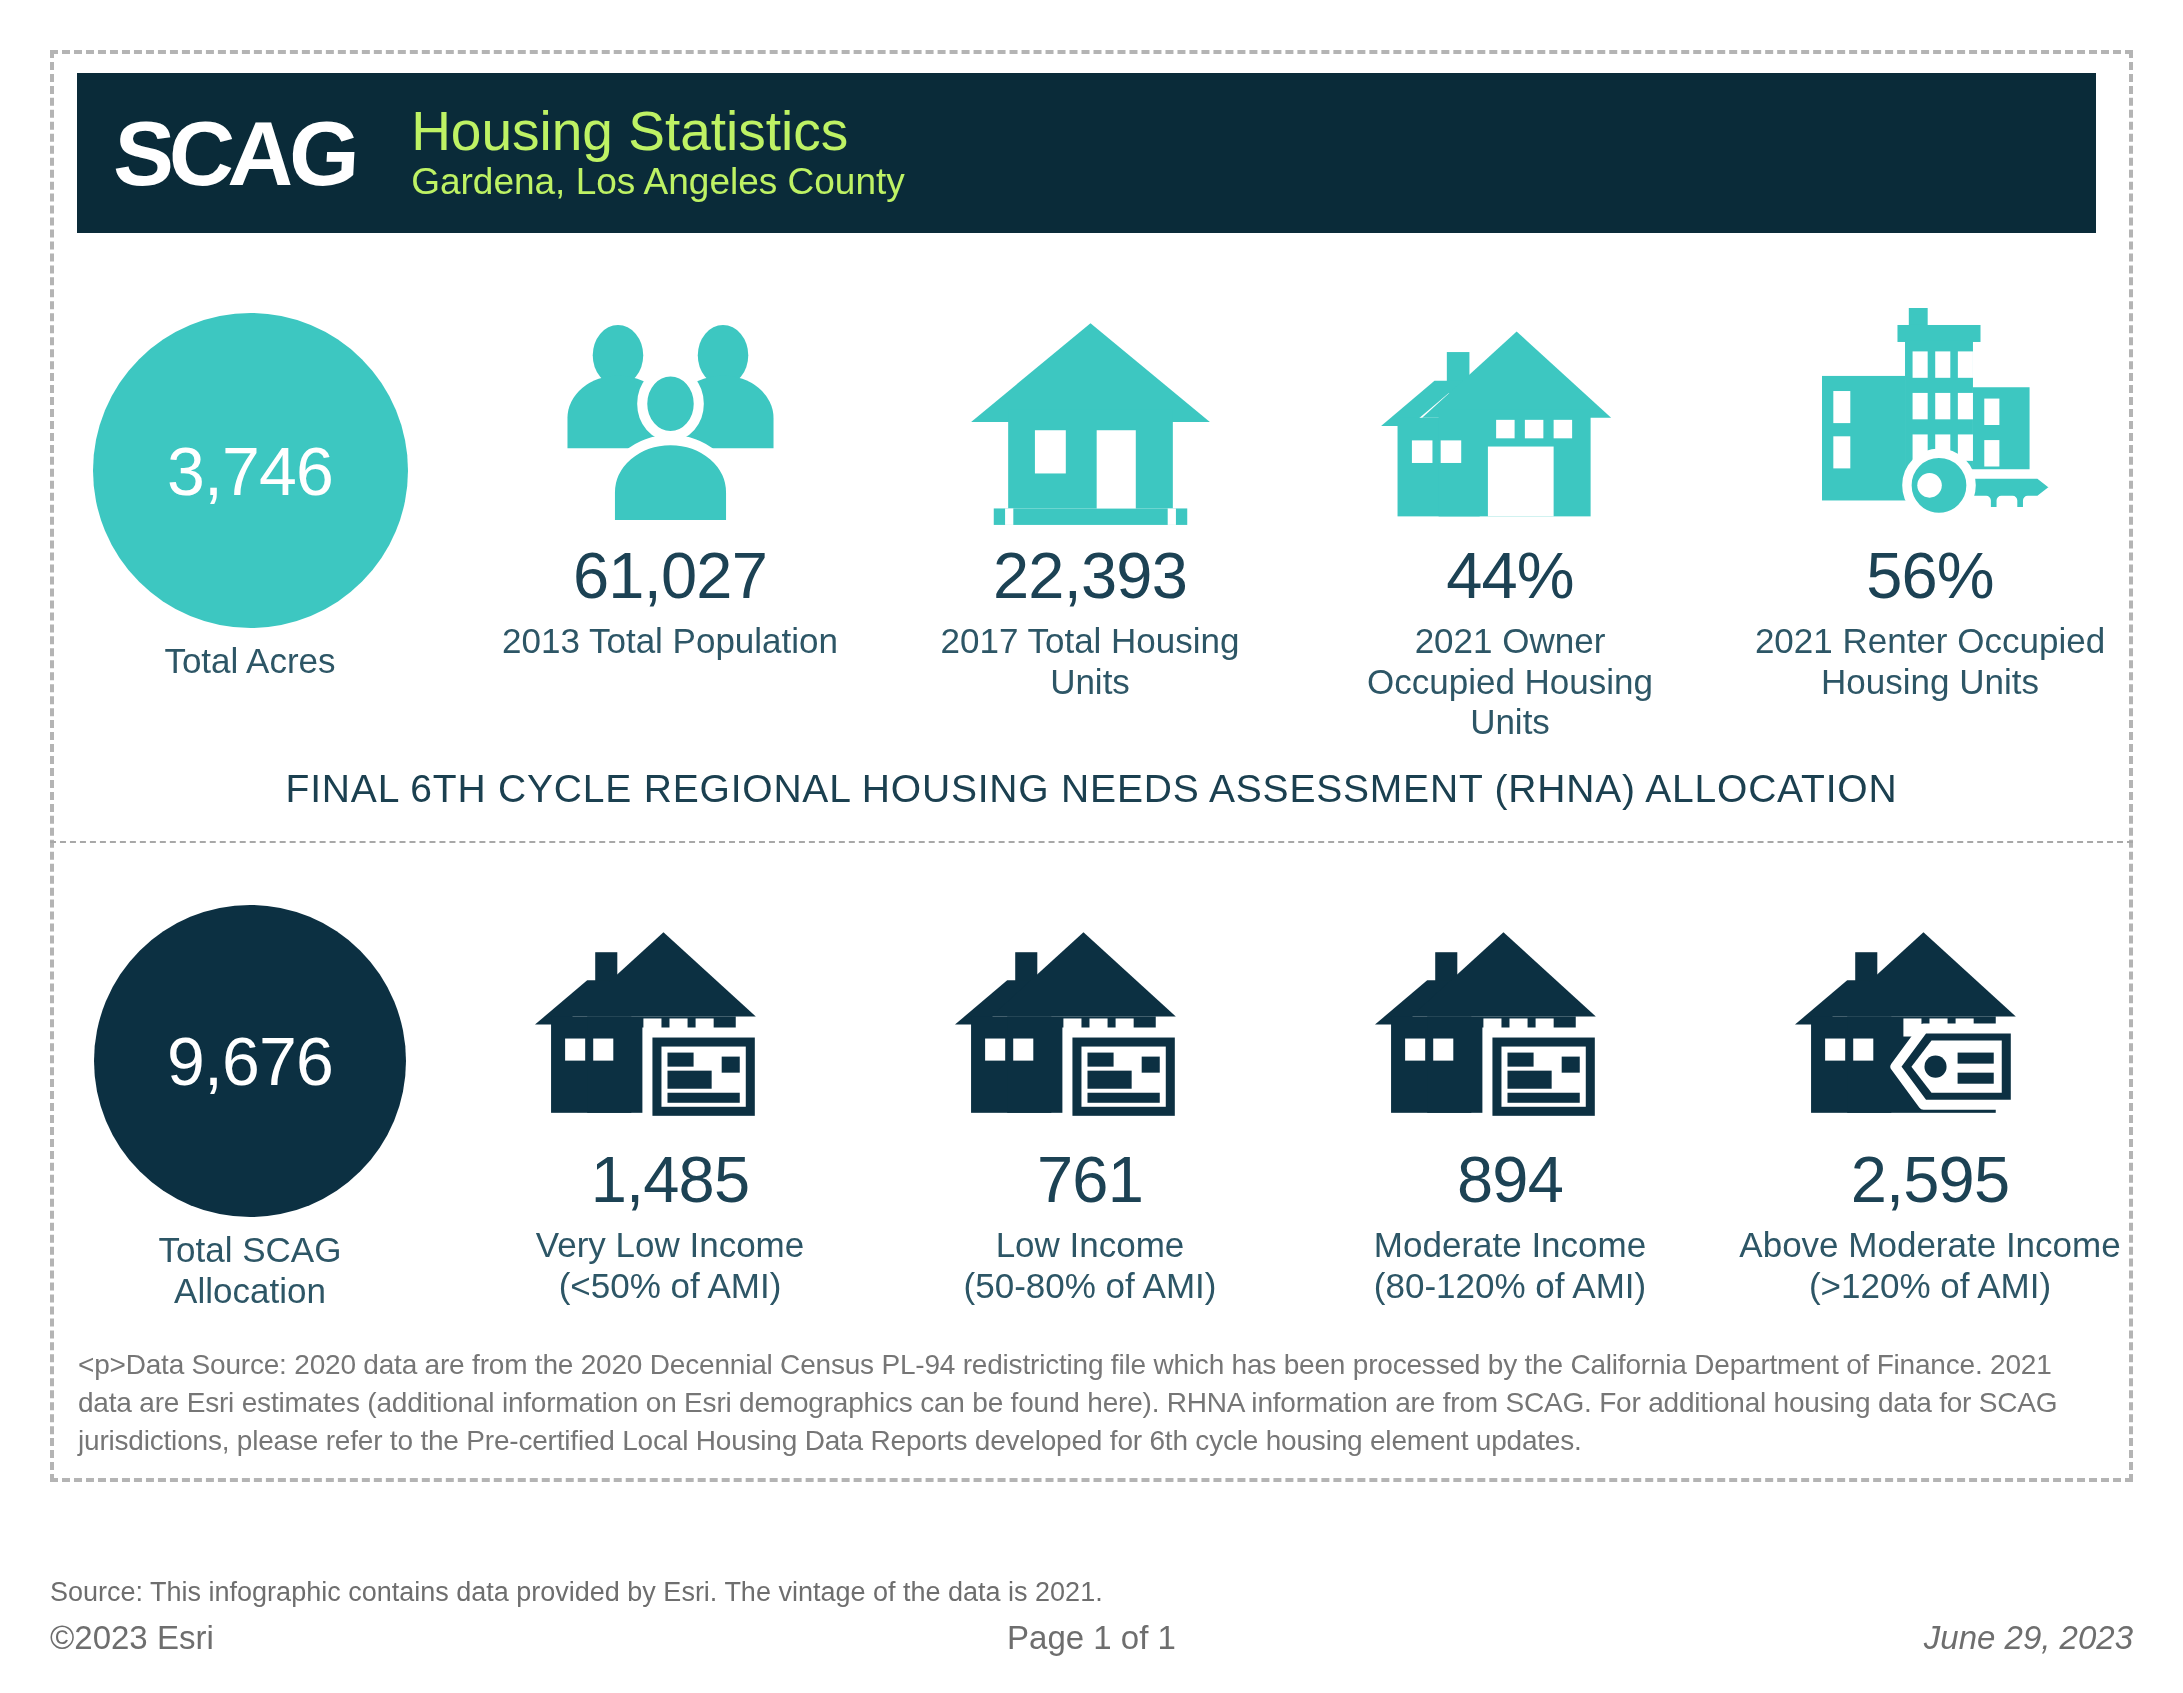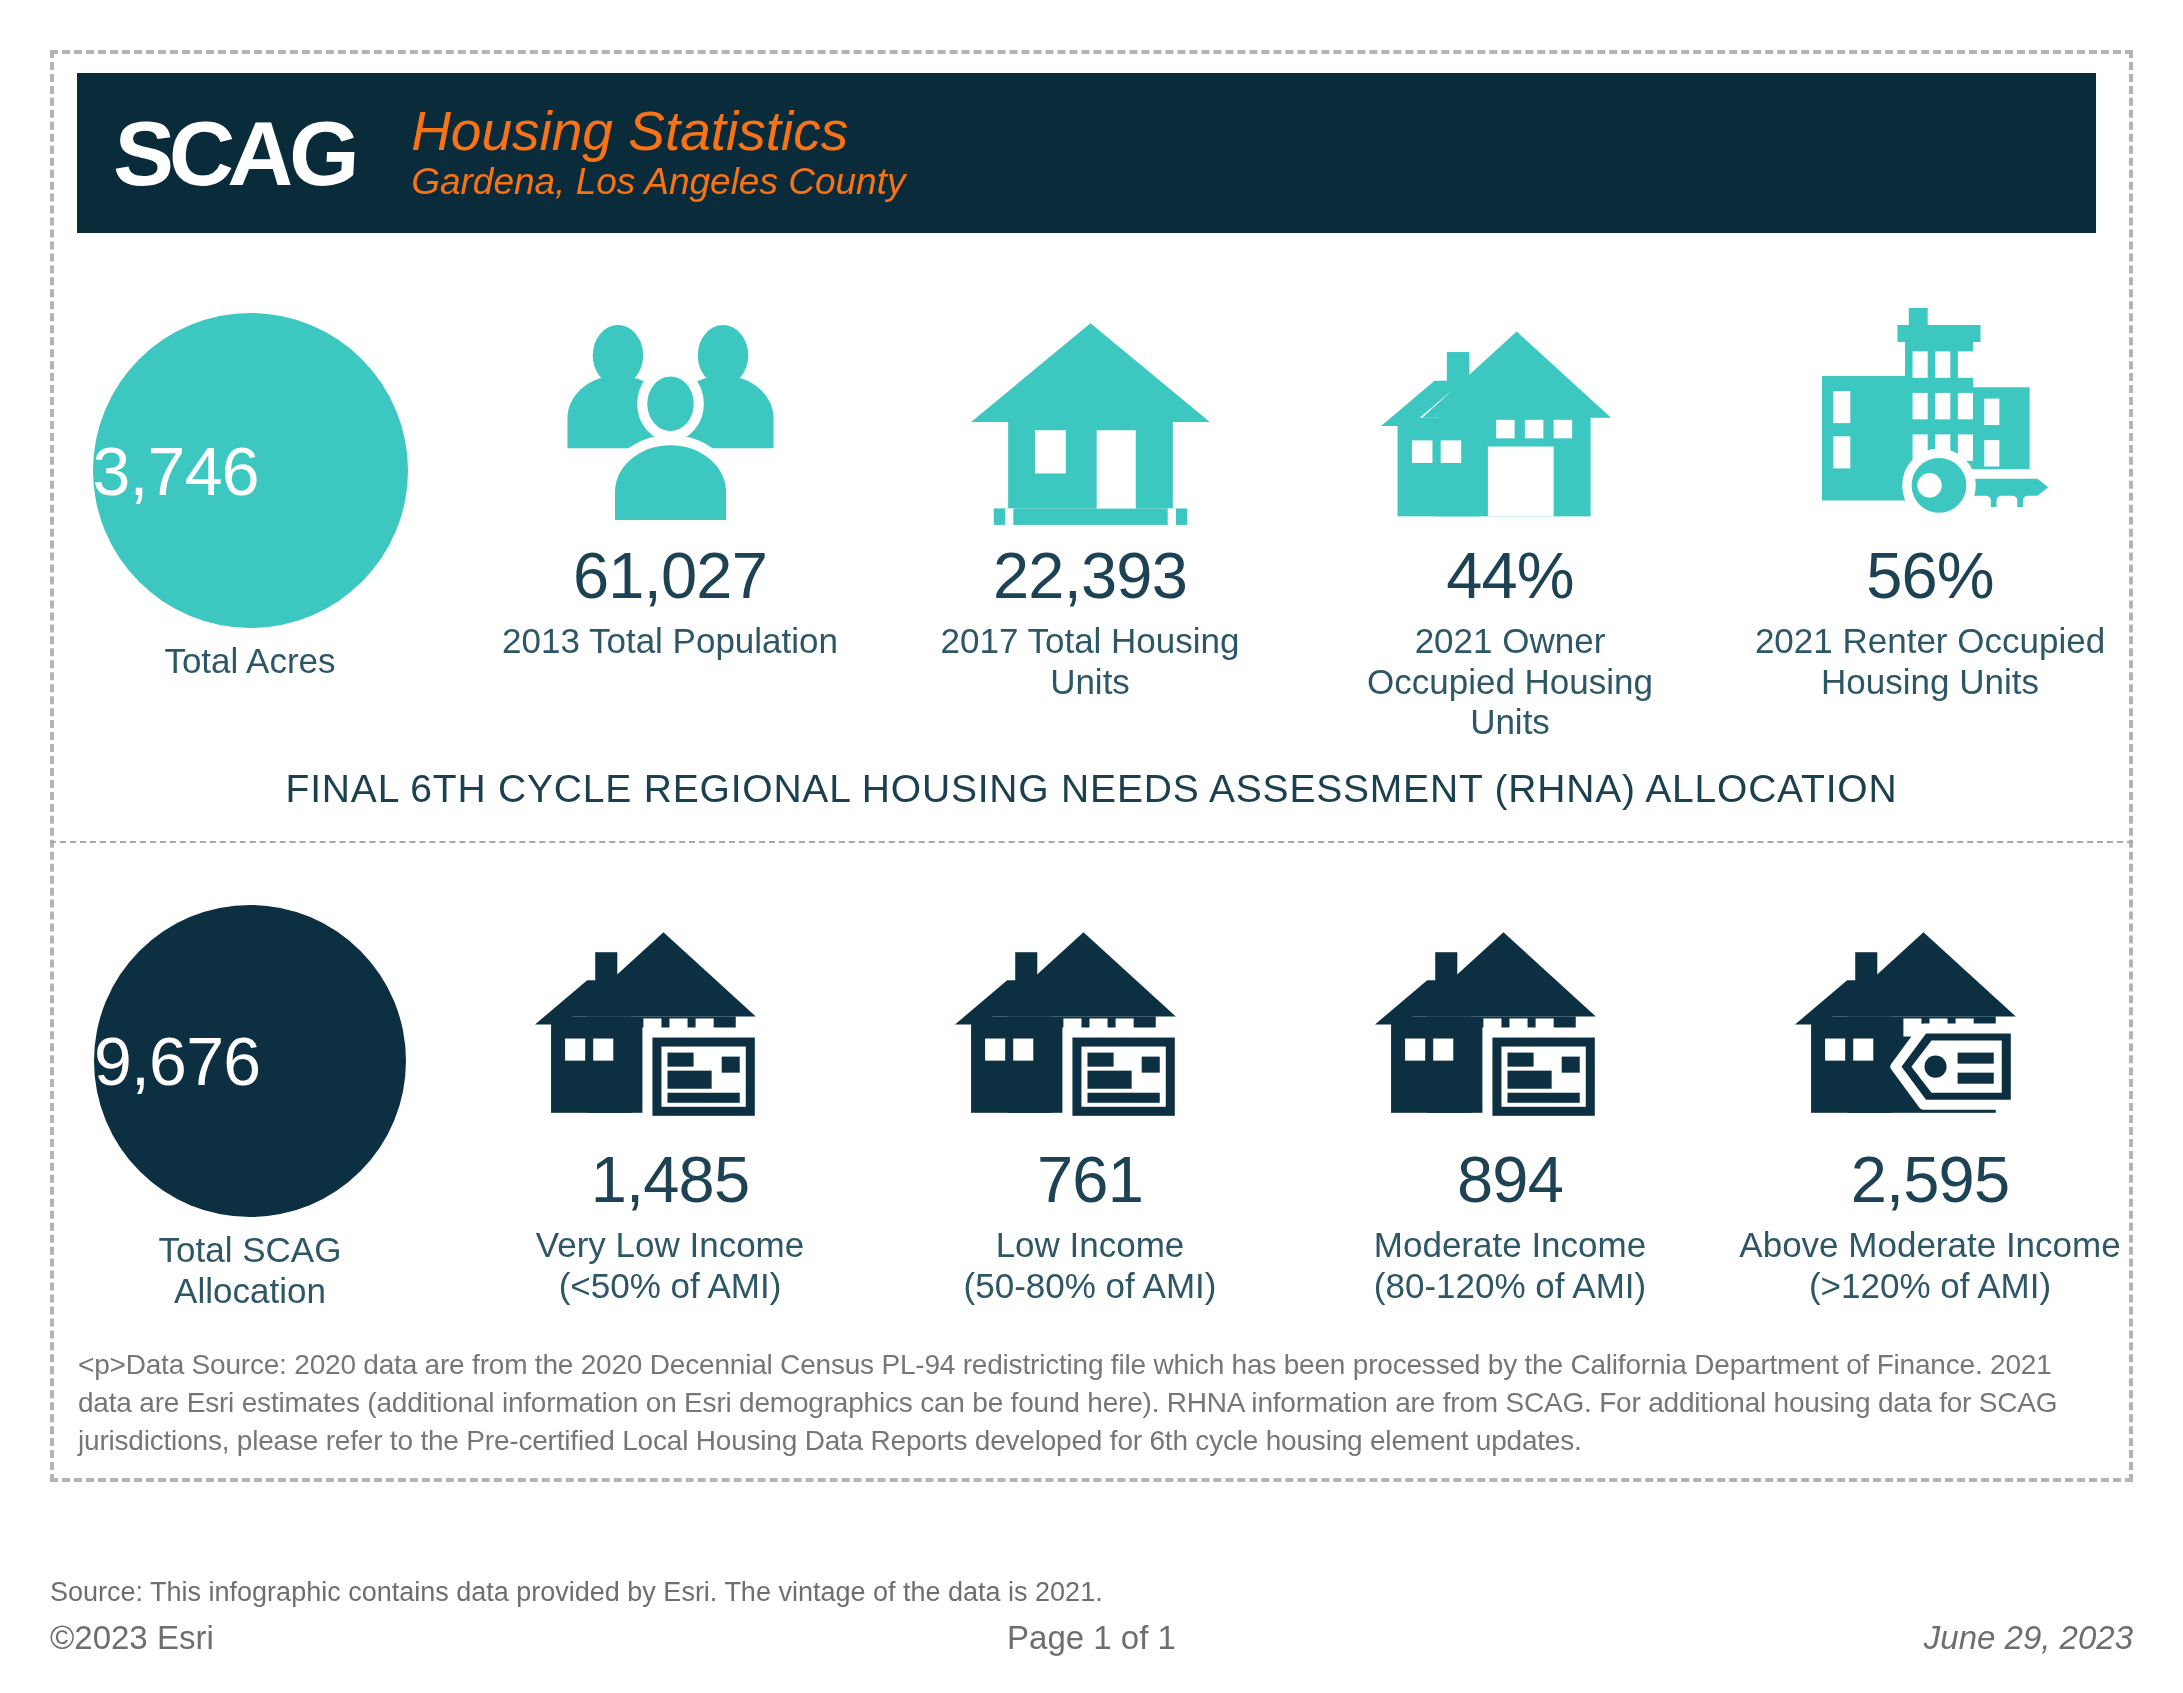--- a/index.html
+++ b/index.html
@@ -25,39 +25,39 @@
     border:4px dashed var(--border-gray);
   }
   .header{
     position:absolute;left:77px;top:73px;width:2019px;height:160px;
     background:var(--header-bg);display:flex;align-items:center;
   }
   .logo{
     margin-left:37px;font-size:91px;font-weight:bold;color:#ffffff;
     letter-spacing:-5.7px;transform:skewX(-3deg);line-height:1;
   }
-  .header-text{margin-left:57px;color:#f97316;font-style:italic;}
+  .header-text{margin-left:57px;color:#bef264;}
   .header-title{font-size:55px;font-weight:400;line-height:1.05;}
   .header-sub{font-size:37px;font-weight:400;margin-top:0;}
 
   .stats-row{position:absolute;left:40px;width:2102px;display:flex;}
   .row1{top:289px;}
   .row2{top:886px;}
   .stat{width:420px;display:flex;flex-direction:column;align-items:center;}
   .icon-box{height:236px;display:flex;align-items:flex-end;justify-content:center;}
   .row2 .icon-box{height:243px;}
   .icon-box svg{display:block;}
   .num{margin-top:18px;font-size:65px;line-height:1;color:var(--number-text);letter-spacing:-0.8px;}
   .label{
     margin-top:13px;font-size:35px;line-height:1.16;color:var(--label-text);
     text-align:center;white-space:pre-line;
   }
   .big-circle{
     width:315px;height:315px;border-radius:50%;
-    display:flex;align-items:center;
+    display:flex;align-items:center;justify-content:center;
   }
   .circle-teal{background:var(--teal);margin-top:24px;}
   .circle-dark{background:var(--dark-navy);margin-top:19.4px;width:312px;height:312px;}
   .circle-value{font-size:68px;color:#ffffff;letter-spacing:-0.8px;}
 
   .section-title{
     position:absolute;top:767px;left:0;width:100%;text-align:center;
     font-size:39px;color:var(--title-text);letter-spacing:0.8px;
   }
   .divider{

